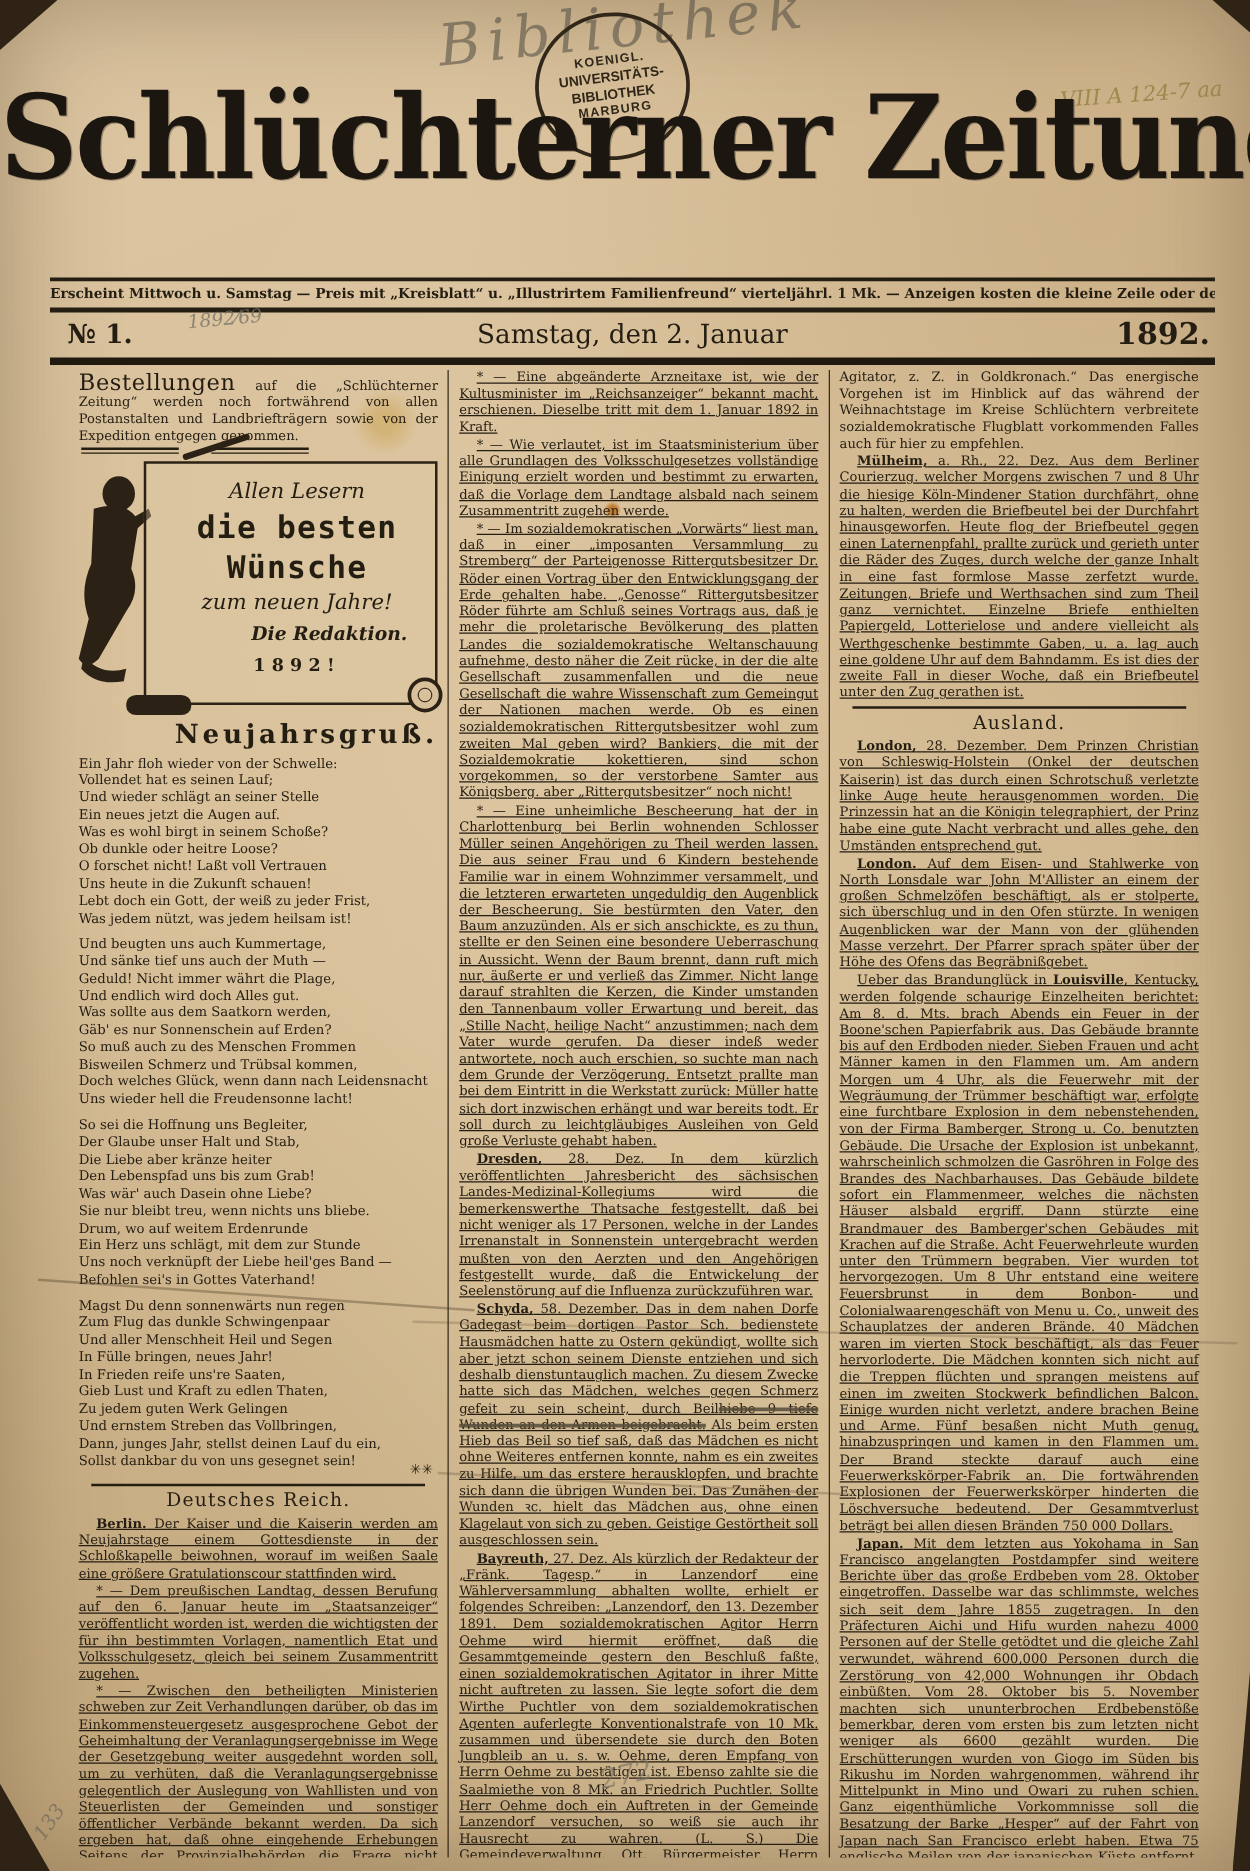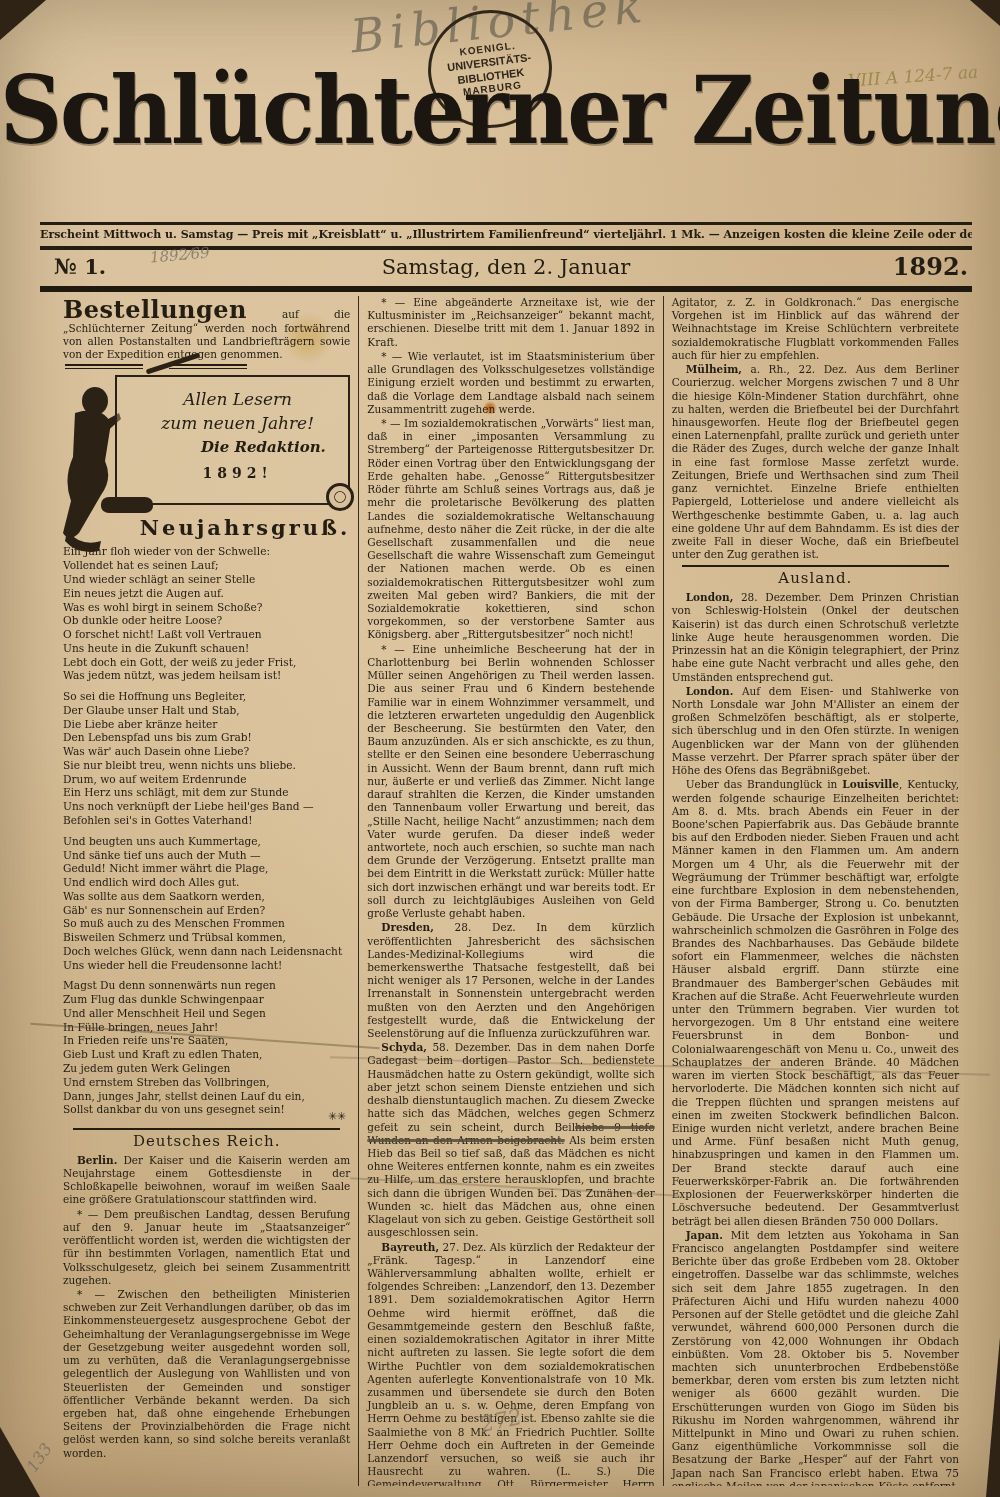--- a/index.html
+++ b/index.html
@@ -62,26 +62,26 @@
   .year{position:absolute;right:4px;top:0;font-size:24px;font-weight:bold;}
   .rule-c{position:absolute;left:40px;right:28px;top:286px;height:6px;background:#20190f;}
 
   
   .columns{
     position:absolute;left:55px;top:296px;width:912px;height:1190px;
     display:flex;align-items:stretch;
   }
   .col{flex:1 1 0;overflow:hidden;padding:0 8px;font-size:10.5px;line-height:1.26;text-align:justify;}
   .col-mid{border-left:1px solid #362c1c;border-right:1px solid #362c1c;}
-  p.np{margin:0 0 1px 0;text-indent:14px;}
+  p.np{margin:0 0 1px 0;text-indent:14px;text-decoration:underline;}
   p.np-noind{margin:0 0 1px 0;text-indent:0;}
   .lead{font-weight:bold;}
   .struck{text-decoration:line-through;text-decoration-thickness:2.5px;text-decoration-color:rgba(86,76,58,.85);}
 
-  .intro-lead{font-weight:bold;font-size:24px;line-height:1;letter-spacing:.5px;}
+  .intro-lead{font-weight:normal;font-size:18px;line-height:1;letter-spacing:.5px;}
   .intro{margin:2px 0 2px 0;text-indent:0;}
   .intro-rules{display:flex;gap:26px;margin:1px 0 6px 2px;}
   .intro-rules i{display:block;width:78px;border-top:2px solid #241d12;border-bottom:1px solid #241d12;height:2px;}
 
   .scroll-wrap{position:relative;margin:4px 0 10px 52px;}
   .figure-svg{position:absolute;left:-54px;top:8px;}
   .scroll{
     position:relative;border:2px solid #2b2215;padding:10px 14px 20px 24px;text-align:center;
     background:rgba(222,202,166,.35);
   }
@@ -149,76 +149,77 @@
           <g fill="#2b2215">
             <ellipse cx="34" cy="18" rx="13" ry="14"></ellipse>
             <path d="M14 30 Q40 22 50 40 L44 78 Q52 96 40 112 L18 150 Q8 160 2 150 L10 118 Q2 96 12 74 Z"></path>
             <path d="M40 40 L58 30 L60 36 L44 50 Z"></path>
             <path d="M6 148 Q20 164 40 158 L38 168 Q16 172 4 158 Z"></path>
           </g>
         </svg>
         <div class="scroll">
           <div class="quill"></div>
           <div class="g1">Allen Lesern</div>
+          <div class="g2">die besten Wünsche</div>
           <div class="g3">zum neuen Jahre!</div>
           <div class="g4">Die Redaktion.</div>
           <div class="g5">1892!</div>
           <div class="curl-bl"></div>
           <div class="curl-br"></div>
         </div>
       </div>
 
       <div class="poem-title">Neujahrsgruß.</div>
       <p class="stanza">Ein Jahr floh wieder von der Schwelle:
 Vollendet hat es seinen Lauf;
 Und wieder schlägt an seiner Stelle
 Ein neues jetzt die Augen auf.
 Was es wohl birgt in seinem Schoße?
 Ob dunkle oder heitre Loose?
 O forschet nicht! Laßt voll Vertrauen
 Uns heute in die Zukunft schauen!
 Lebt doch ein Gott, der weiß zu jeder Frist,
 Was jedem nützt, was jedem heilsam ist!</p>
+      <p class="stanza">Und beugten uns auch Kummertage,
+Und sänke tief uns auch der Muth —
+Geduld! Nicht immer währt die Plage,
+Und endlich wird doch Alles gut.
+Was sollte aus dem Saatkorn werden,
+Gäb' es nur Sonnenschein auf Erden?
+So muß auch zu des Menschen Frommen
+Bisweilen Schmerz und Trübsal kommen,
+Doch welches Glück, wenn dann nach Leidensnacht
+Uns wieder hell die Freudensonne lacht!</p>
       <p class="stanza">So sei die Hoffnung uns Begleiter,
 Der Glaube unser Halt und Stab,
 Die Liebe aber kränze heiter
 Den Lebenspfad uns bis zum Grab!
 Was wär' auch Dasein ohne Liebe?
 Sie nur bleibt treu, wenn nichts uns bliebe.
 Drum, wo auf weitem Erdenrunde
 Ein Herz uns schlägt, mit dem zur Stunde
 Uns noch verknüpft der Liebe heil'ges Band —
 Befohlen sei's in Gottes Vaterhand!</p>
-      <p class="stanza">Und beugten uns auch Kummertage,
-Und sänke tief uns auch der Muth —
-Geduld! Nicht immer währt die Plage,
-Und endlich wird doch Alles gut.
-Was sollte aus dem Saatkorn werden,
-Gäb' es nur Sonnenschein auf Erden?
-So muß auch zu des Menschen Frommen
-Bisweilen Schmerz und Trübsal kommen,
-Doch welches Glück, wenn dann nach Leidensnacht
-Uns wieder hell die Freudensonne lacht!</p>
       <p class="stanza">Magst Du denn sonnenwärts nun regen
 Zum Flug das dunkle Schwingenpaar
 Und aller Menschheit Heil und Segen
 In Fülle bringen, neues Jahr!
 In Frieden reife uns're Saaten,
 Gieb Lust und Kraft zu edlen Thaten,
 Zu jedem guten Werk Gelingen
 Und ernstem Streben das Vollbringen,
 Dann, junges Jahr, stellst deinen Lauf du ein,
 Sollst dankbar du von uns gesegnet sein!</p>
       <div class="poem-mark">✳✳</div>
 
       <hr class="sec-rule">
       <div class="sec-title">Deutsches Reich.</div>
 
       <p class="np"><span class="lead">Berlin.</span><span> Der Kaiser und die Kaiserin werden am Neujahrstage einem Gottesdienste in der Schloßkapelle beiwohnen, worauf im weißen Saale eine größere Gratulationscour stattfinden wird.</span></p>
-      <p class="np"><span>* — Dem preußischen Landtag, dessen Berufung auf den 9. Januar heute im „Staatsanzeiger“ veröffentlicht worden ist, werden die wichtigsten der für ihn bestimmten Vorlagen, namentlich Etat und Volksschulgesetz, gleich bei seinem Zusammentritt zugehen.</span></p>
+      <p class="np"><span>* — Dem preußischen Landtag, dessen Berufung auf den 6. Januar heute im „Staatsanzeiger“ veröffentlicht worden ist, werden die wichtigsten der für ihn bestimmten Vorlagen, namentlich Etat und Volksschulgesetz, gleich bei seinem Zusammentritt zugehen.</span></p>
       <p class="np"><span>* — Zwischen den betheiligten Ministerien schweben zur Zeit Verhandlungen darüber, ob das im Einkommensteuergesetz ausgesprochene Gebot der Geheimhaltung der Veranlagungsergebnisse im Wege der Gesetzgebung weiter ausgedehnt worden soll, um zu verhüten, daß die Veranlagungsergebnisse gelegentlich der Auslegung von Wahllisten und von Steuerlisten der Gemeinden und sonstiger öffentlicher Verbände bekannt werden. Da sich ergeben hat, daß ohne eingehende Erhebungen Seitens der Provinzialbehörden die Frage nicht gelöst werden kann, so sind solche bereits veranlaßt worden.</span></p>
     </div>
 
     <div class="col col-mid">
       <p class="np"><span>* — Eine abgeänderte Arzneitaxe ist, wie der Kultusminister im „Reichsanzeiger“ bekannt macht, erschienen. Dieselbe tritt mit dem 1. Januar 1892 in Kraft.</span></p>
       <p class="np"><span>* — Wie verlautet, ist im Staatsministerium über alle Grundlagen des Volksschulgesetzes vollständige Einigung erzielt worden und bestimmt zu erwarten, daß die Vorlage dem Landtage alsbald nach seinem Zusammentritt zugehen werde.</span></p>
       <p class="np"><span>* — Im sozialdemokratischen „Vorwärts“ liest man, daß in einer „imposanten Versammlung zu Stremberg“ der Parteigenosse Rittergutsbesitzer Dr. Röder einen Vortrag über den Entwicklungsgang der Erde gehalten habe. „Genosse“ Rittergutsbesitzer Röder führte am Schluß seines Vortrags aus, daß je mehr die proletarische Bevölkerung des platten Landes die sozialdemokratische Weltanschauung aufnehme, desto näher die Zeit rücke, in der die alte Gesellschaft zusammenfallen und die neue Gesellschaft die wahre Wissenschaft zum Gemeingut der Nationen machen werde. Ob es einen sozialdemokratischen Rittergutsbesitzer wohl zum zweiten Mal geben wird? Bankiers, die mit der Sozialdemokratie kokettieren, sind schon vorgekommen, so der verstorbene Samter aus Königsberg. aber „Rittergutsbesitzer“ noch nicht!</span></p>
       <p class="np"><span>* — Eine unheimliche Bescheerung hat der in Charlottenburg bei Berlin wohnenden Schlosser Müller seinen Angehörigen zu Theil werden lassen. Die aus seiner Frau und 6 Kindern bestehende Familie war in einem Wohnzimmer versammelt, und die letzteren erwarteten ungeduldig den Augenblick der Bescheerung. Sie bestürmten den Vater, den Baum anzuzünden. Als er sich anschickte, es zu thun, stellte er den Seinen eine besondere Ueberraschung in Aussicht. Wenn der Baum brennt, dann ruft mich nur, äußerte er und verließ das Zimmer. Nicht lange darauf strahlten die Kerzen, die Kinder umstanden den Tannenbaum voller Erwartung und bereit, das „Stille Nacht, heilige Nacht“ anzustimmen; nach dem Vater wurde gerufen. Da dieser indeß weder antwortete, noch auch erschien, so suchte man nach dem Grunde der Verzögerung. Entsetzt prallte man bei dem Eintritt in die Werkstatt zurück: Müller hatte sich dort inzwischen erhängt und war bereits todt. Er soll durch zu leichtgläubiges Ausleihen von Geld große Verluste gehabt haben.</span></p>
       <p class="np"><span class="lead">Dresden,</span><span> 28. Dez. In dem kürzlich veröffentlichten Jahresbericht des sächsischen Landes-Medizinal-Kollegiums wird die bemerkenswerthe Thatsache festgestellt, daß bei nicht weniger als 17 Personen, welche in der Landes Irrenanstalt in Sonnenstein untergebracht werden mußten von den Aerzten und den Angehörigen festgestellt wurde, daß die Entwickelung der Seelenstörung auf die Influenza zurückzuführen war.</span></p>
       <p class="np"><span class="lead">Schyda,</span><span> 58. Dezember. Das in dem nahen Dorfe Gadegast beim dortigen Pastor Sch. bedienstete Hausmädchen hatte zu Ostern gekündigt, wollte sich aber jetzt schon seinem Dienste entziehen und sich deshalb dienstuntauglich machen. Zu diesem Zwecke hatte sich das Mädchen, welches gegen Schmerz gefeit zu sein scheint, durch Beil</span><span class="struck">hiebe 9 tiefe Wunden an den Armen beigebracht.</span><span> Als beim ersten Hieb das Beil so tief saß, daß das Mädchen es nicht ohne Weiteres entfernen konnte, nahm es ein zweites zu Hilfe, um das erstere herausklopfen, und brachte sich dann die übrigen Wunden bei. Das Zunähen der Wunden ꝛc. hielt das Mädchen aus, ohne einen Klagelaut von sich zu geben. Geistige Gestörtheit soll ausgeschlossen sein.</span></p>

